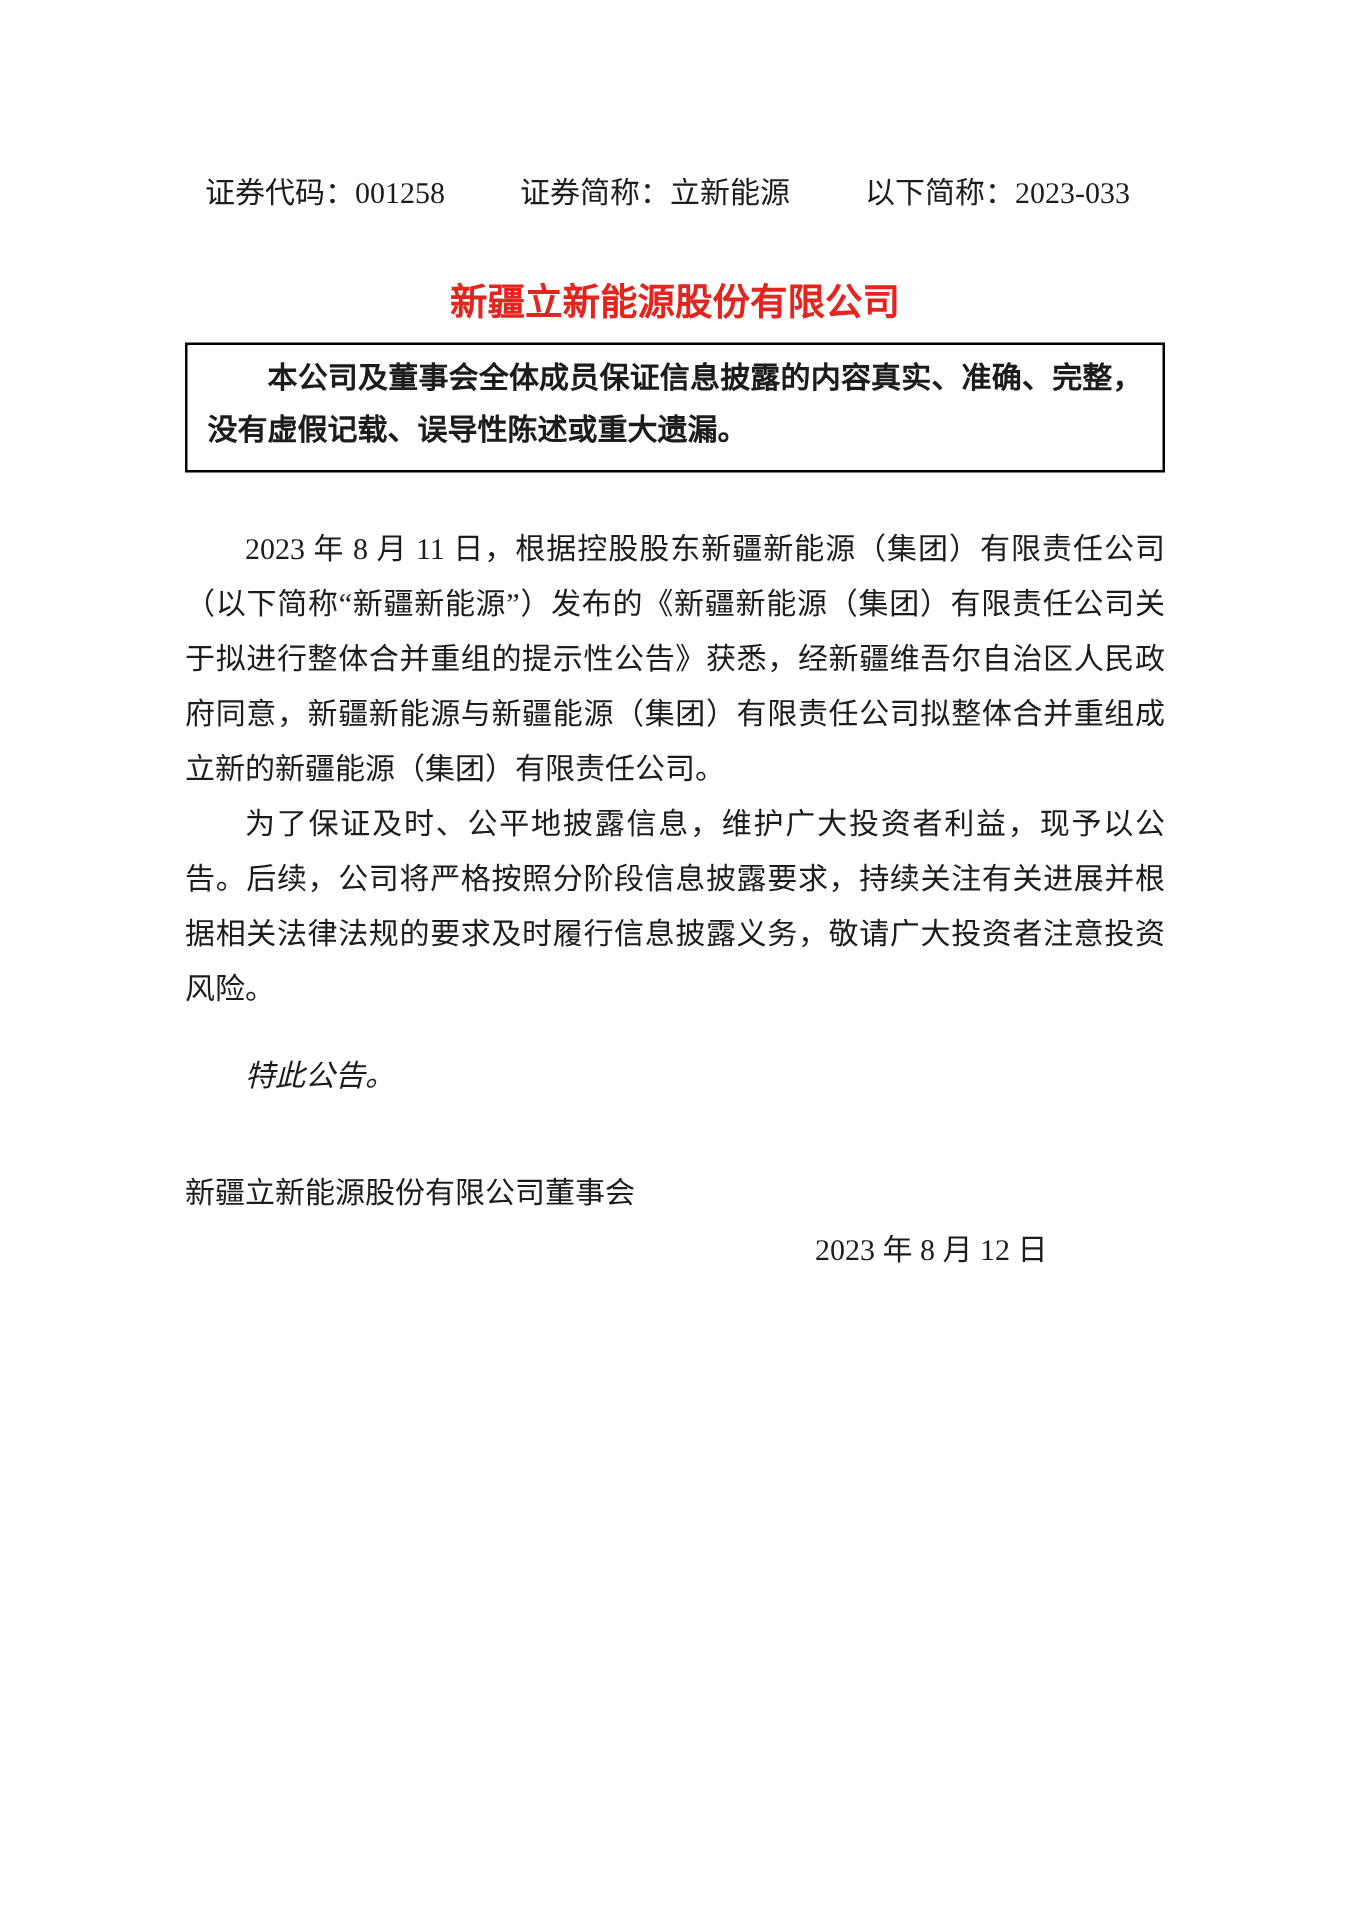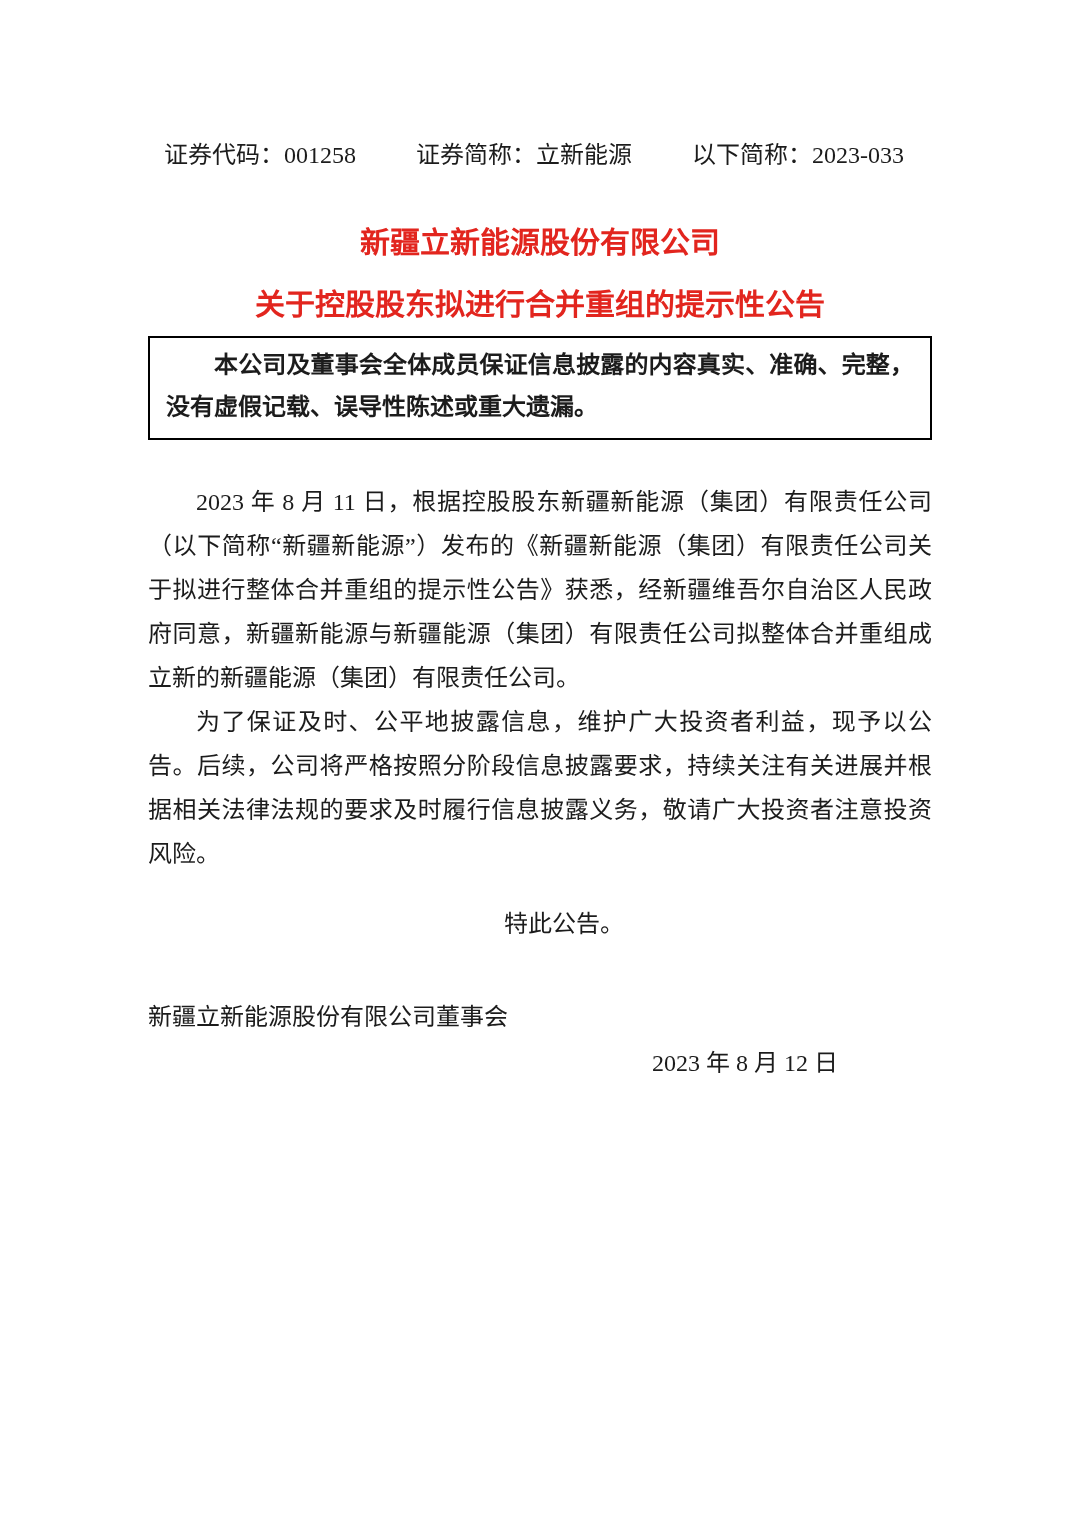--- a/index.html
+++ b/index.html
@@ -69,21 +69,22 @@
     font-size: 24px;
     line-height: 44px;
     text-align: justify;
   }
   .body-text p {
     margin: 0;
     text-indent: 2em;
   }
   .body-text p.closing {
     margin-top: 26px;
-    text-align: center;
+    text-align: left;
+    font-style: italic;
   }
   
   .signature-block {
     margin-top: 48px;
     font-size: 24px;
     line-height: 46px;
   }
   .signature-block .sig-company {
     margin: 0;
     padding-right: 48px;
@@ -100,21 +101,20 @@
 <div class="page">
   <div class="content">
 
     <div class="sec-info-row">
       <span><span>证券代码：</span><span>001258</span></span>
       <span><span>证券简称：</span><span>立新能源</span></span>
       <span><span>以下简称：</span><span>2023-033</span></span>
     </div>
 
     <h1 class="doc-title company">新疆立新能源股份有限公司</h1>
-    <h2 class="doc-title subject">关于控股股东拟进行合并重组的提示性公告</h2>
 
     <div class="disclaimer-box">
       <p>本公司及董事会全体成员保证信息披露的内容真实、准确、完整，没有虚假记载、误导性陈述或重大遗漏。</p>
     </div>
 
     <div class="body-text">
       <p>2023 年 8 月 11 日，根据控股股东新疆新能源（集团）有限责任公司（以下简称“新疆新能源”）发布的《新疆新能源（集团）有限责任公司关于拟进行整体合并重组的提示性公告》获悉，经新疆维吾尔自治区人民政府同意，新疆新能源与新疆能源（集团）有限责任公司拟整体合并重组成立新的新疆能源（集团）有限责任公司。</p>
       <p>为了保证及时、公平地披露信息，维护广大投资者利益，现予以公告。后续，公司将严格按照分阶段信息披露要求，持续关注有关进展并根据相关法律法规的要求及时履行信息披露义务，敬请广大投资者注意投资风险。</p>
       <p class="closing">特此公告。</p>
     </div>

